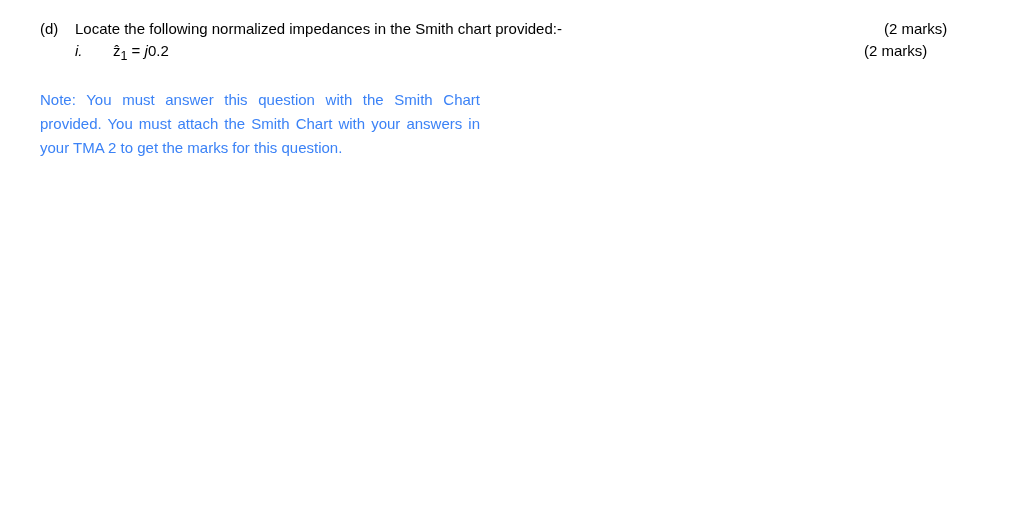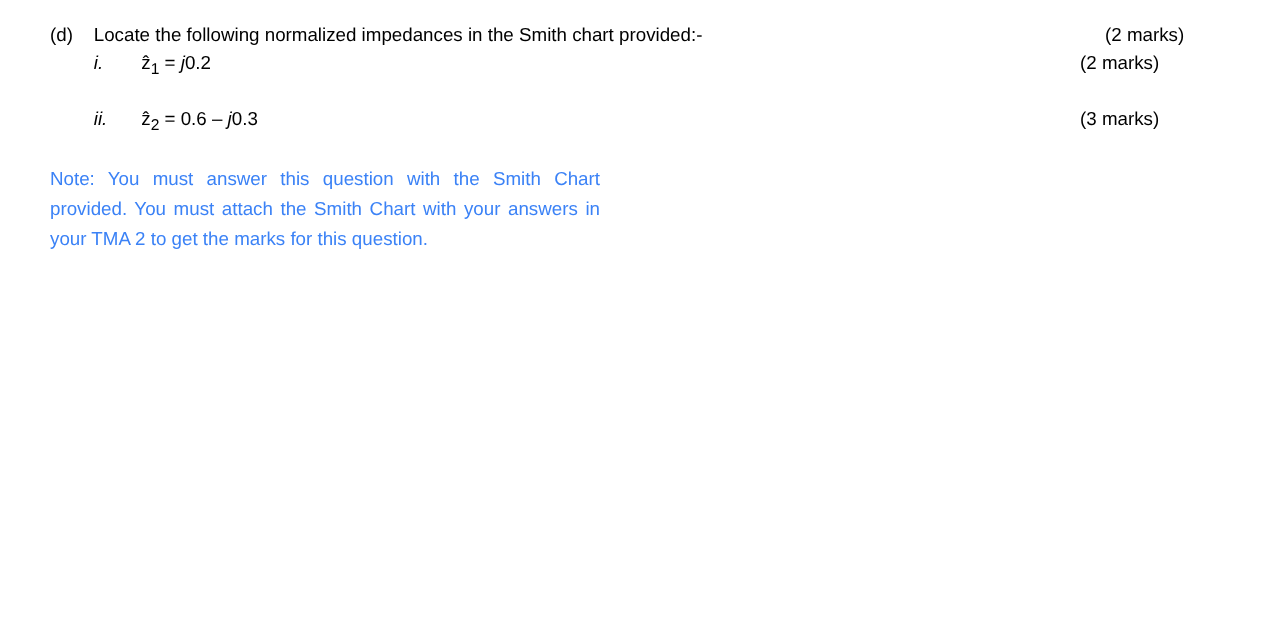--- a/index.html
+++ b/index.html
@@ -117,26 +117,19 @@
   <div class="items-section">
 
     <div class="item-row">
       <div class="item-left">
         <span class="sub-label">i.</span>
         <span class="math-text">ẑ<sub>1</sub> = <i>j</i>0.2</span>
       </div>
       <span class="item-marks">(2 marks)</span>
     </div>
 
-    <div class="item-row">
-      <div class="item-left">
-        <span class="roman-ii">ii.</span>
-        <span class="math-text">ẑ<sub>2</sub> = 0.6 – <i>j</i>0.3</span>
-      </div>
-      <span class="item-marks">(3 marks)</span>
-    </div>
 
   </div>
 
   <div class="note-section">
     <p class="note-text">Note: You must answer this question with the Smith Chart provided. You must attach the Smith Chart with your answers in your TMA 2 to get the marks for this question.</p>
   </div>
 </div>
 
 </body></html>

